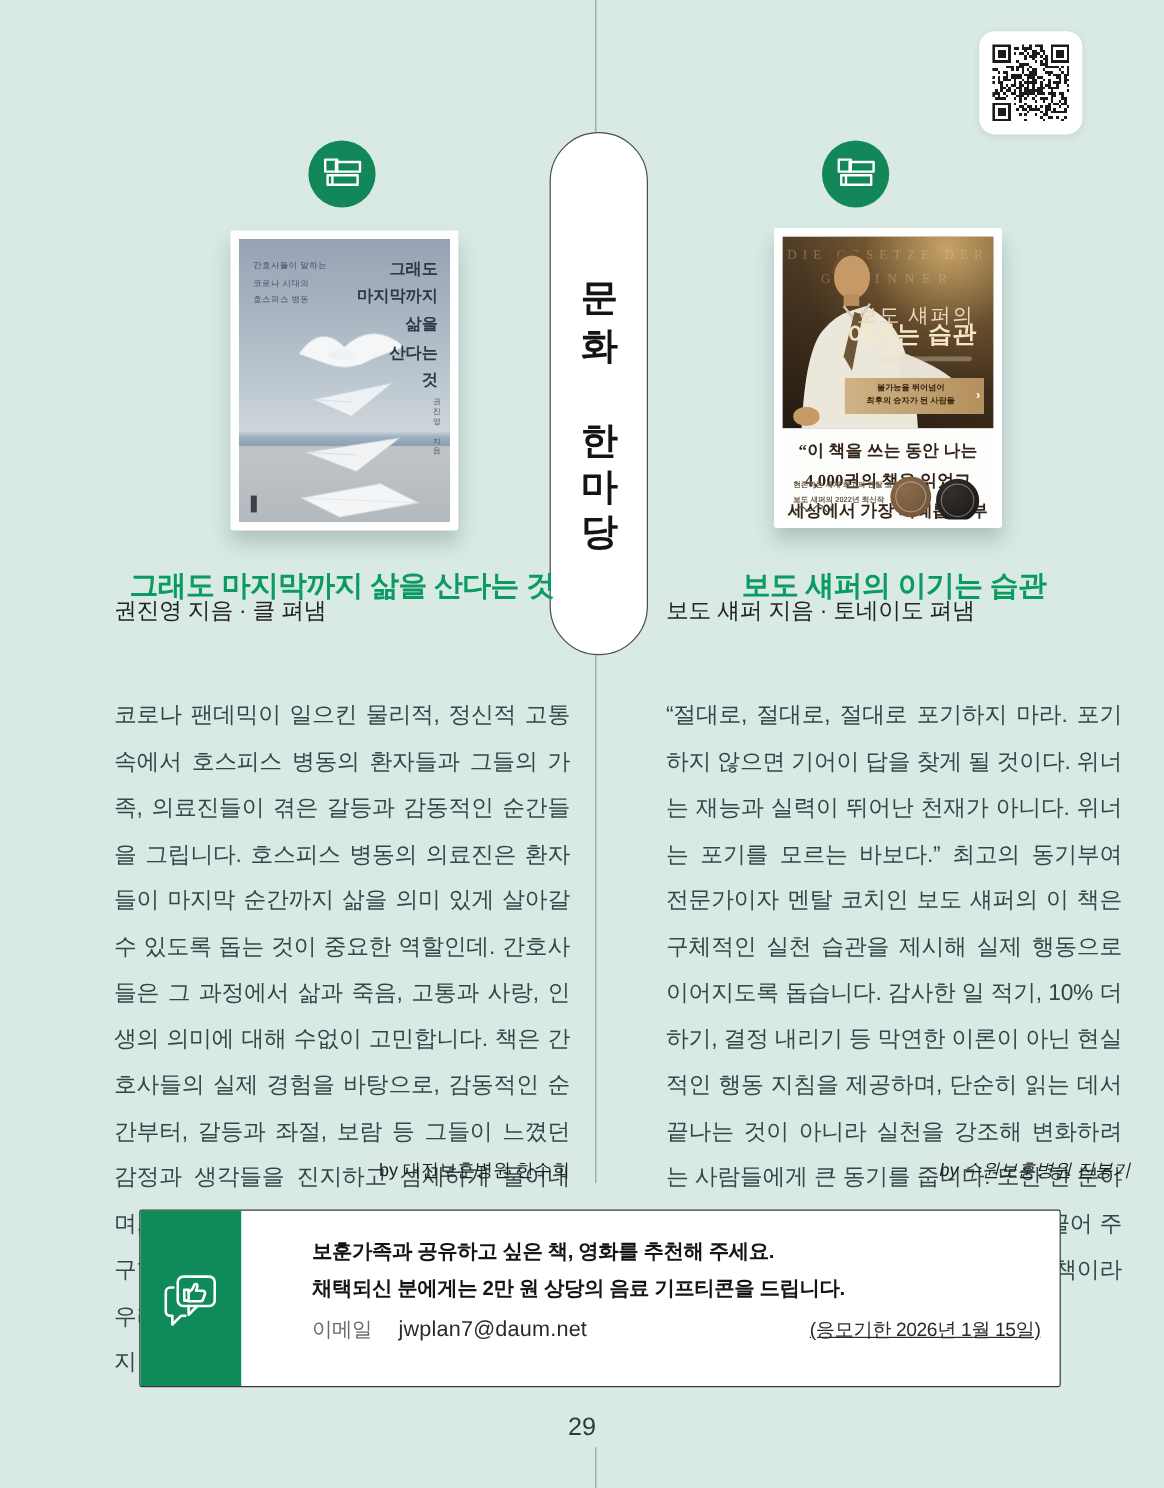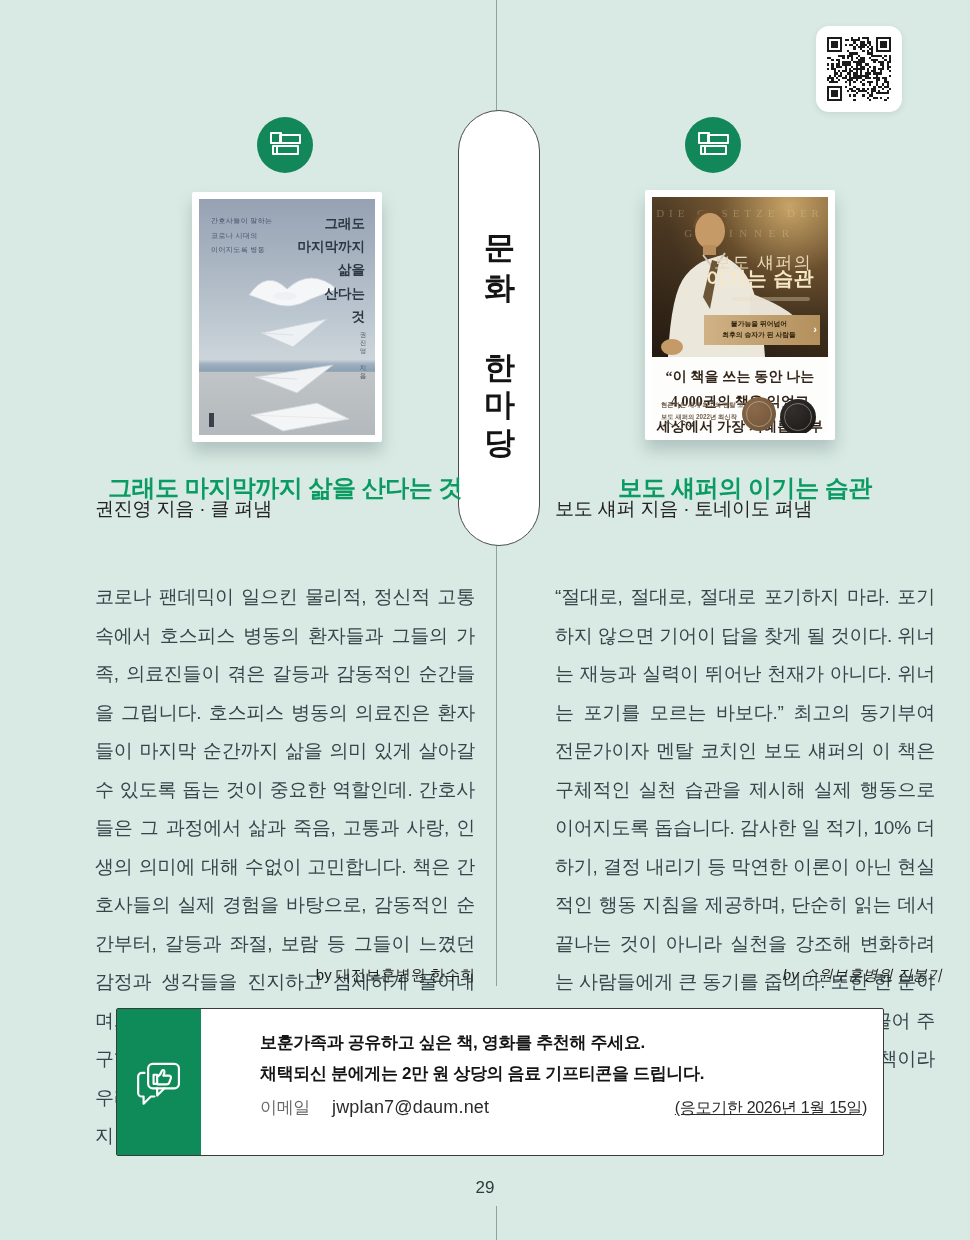--- a/index.html
+++ b/index.html
@@ -160,21 +160,21 @@
   .footer-content { position:relative; flex:1; padding:18px 16px 0 20px; }
   .footer-line { font-size:17px; font-weight:700; color:#141414; line-height:1.85; letter-spacing:-0.02em; }
   .footer-email-row { display:flex; align-items:baseline; margin-top:6px; }
   .email-label { font-size:17px; color:#6a6a6a; letter-spacing:-0.02em; }
   .email-value { font-size:18px; color:#2a2a2a; margin-left:22px; letter-spacing:.01em; }
   .deadline { margin-left:auto; font-size:16px; color:#2a2a2a; letter-spacing:-0.02em;text-decoration:underline; }
   .warning { margin-top:8px; font-size:15px; font-weight:700; color:#e8524c; letter-spacing:-0.02em; }
 
   .page-number {
     position:absolute; top:1178px; left:0; width:970px; text-align:center;
-    font-size:17px; color:#2c3c3c;
+    font-size:21px; color:#2c3c3c;
   }
 </style>
 </head>
 <body>
 
 <div class="page">
 
   <div class="vline top"></div>
   <div class="vline middle"></div>
   <div class="vline bottom"></div>
@@ -606,21 +606,21 @@
         <polygon points="62,134 128,120 94,148" fill="#eef1f3" stroke="#c9d1d8" stroke-width="0.8"></polygon>
         <line x1="62" y1="134" x2="94" y2="136" stroke="#d6dce1" stroke-width="0.8"></line>
         <polygon points="56,178 134,166 98,194" fill="#f0f2f4" stroke="#c9d1d8" stroke-width="0.8"></polygon>
         <line x1="56" y1="178" x2="98" y2="180" stroke="#d6dce1" stroke-width="0.8"></line>
         <polygon points="52,216 118,204 150,220 84,232" fill="#f4f5f6" stroke="#cfd4d8" stroke-width="0.8"></polygon>
         <line x1="52" y1="216" x2="150" y2="220" stroke="#dde0e3" stroke-width="0.6"></line>
       </svg>
       <div class="lc-tagline">
         <div>간호사들이 말하는</div>
         <div>코로나 시대의</div>
-        <div>이어지도록 병동</div>
+        <div>호스피스 병동</div>
       </div>
       <div class="lc-title">
         <div>그래도</div>
         <div>마지막까지</div>
         <div>삶을</div>
         <div>산다는</div>
         <div>것</div>
       </div>
       <div class="lc-author">권진영 지음</div>
       <div class="lc-pubmark"></div>

